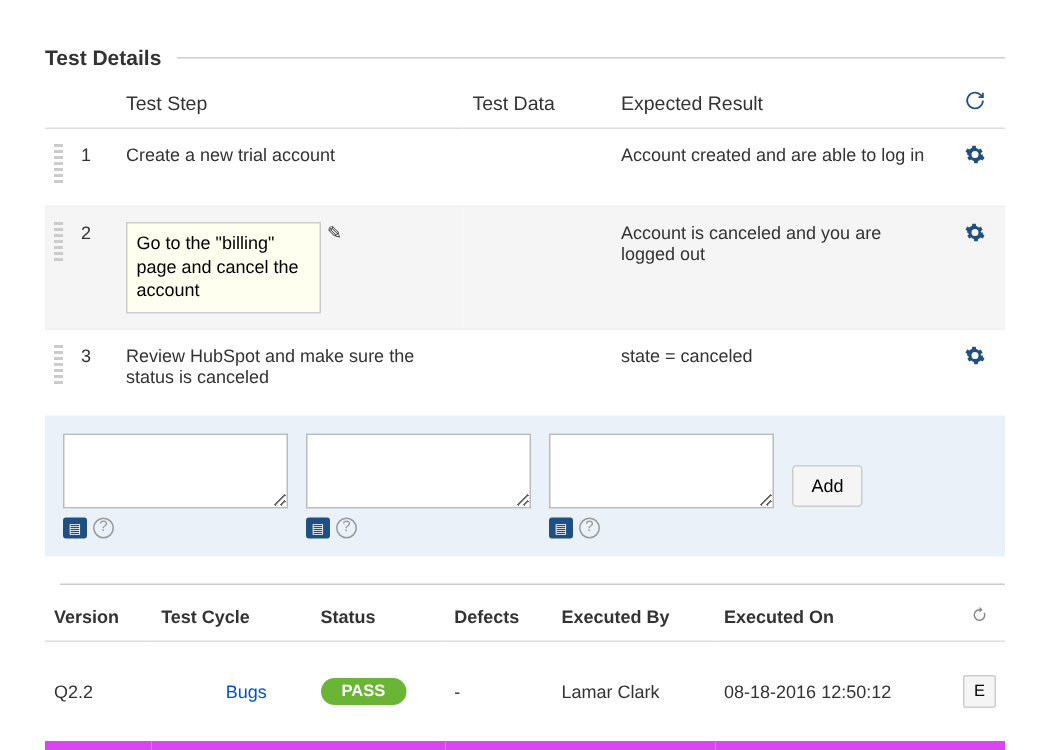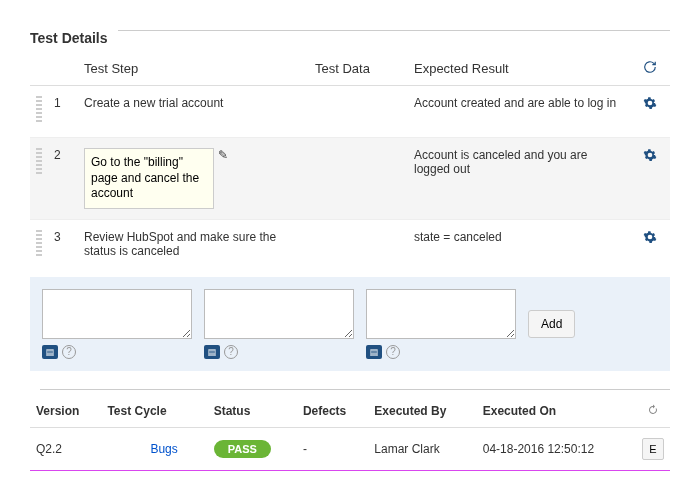--- a/index.html
+++ b/index.html
@@ -1,17 +1,17 @@
 <!DOCTYPE html>
 <html><head>
 <meta charset="utf-8">
 <style>
   * { box-sizing: border-box; margin: 0; padding: 0; }
   body { font-family: Arial, Helvetica, sans-serif; font-size: 12px; color: #333; background: #fff; padding: 20px 30px; width: 700px; }
-  .section-title { font-size: 14px; font-weight: bold; color: #333; display: flex; align-items: flex-start; margin: 10px 0 6px; }
+  .section-title { font-size: 14px; font-weight: bold; color: #333; display: flex; align-items: center; margin: 10px 0 6px; }
   .section-title .line { flex: 1; height: 1px; background: #ccc; margin-left: 10px; }
   .details-table { width: 100%; border-collapse: collapse; }
   .details-table thead th { text-align: left; font-weight: normal; padding: 8px 6px; border-bottom: 1px solid #ddd; font-size: 13px; }
   .details-table thead th:last-child { text-align: center; }
   .drag-col { width: 18px; }
   .num-col { width: 30px; }
   .action-col { width: 40px; text-align: center; }
   .drag-handle { display: inline-block; width: 6px; height: 28px; background: repeating-linear-gradient(to bottom, #ccc 0 2px, transparent 2px 4px); }
   .details-table tbody tr { border-top: 1px solid #eee; }
   .details-table tbody tr.alt { background: #f5f5f5; }
@@ -28,21 +28,21 @@
   .input-col { display: flex; flex-direction: column; }
   .ta { width: 150px; height: 50px; resize: both; border: 1px solid #bbb; font-family: inherit; font-size: 12px; padding: 4px; }
   .add-col { display: flex; align-items: center; }
   .add-btn { background: #f5f5f5; border: 1px solid #ccc; border-radius: 3px; padding: 6px 12px; font-size: 12px; cursor: pointer; }
   .below-icons { display: flex; align-items: center; gap: 4px; margin-top: 6px; }
   .folder-icon { width: 16px; height: 14px; background: #205081; color: #fff; font-size: 9px; display: inline-flex; align-items: center; justify-content: center; border-radius: 2px; }
   .help-icon { width: 14px; height: 14px; border: 1px solid #999; color: #999; border-radius: 50%; display: inline-flex; align-items: center; justify-content: center; font-size: 10px; }
   .exec-table { width: 100%; border-collapse: collapse; margin-top: 4px; }
   .exec-table thead th { text-align: left; font-weight: bold; padding: 8px 6px; border-bottom: 1px solid #ddd; font-size: 12px; }
   .exec-table thead th:last-child { text-align: center; }
-  .exec-table td { padding: 10px 6px; border-bottom: 1px solid #d946ef; font-size: 12px; vertical-align: middle; }
+  .exec-table td { padding: 22px 6px; border-bottom: 7px solid #d946ef; font-size: 12px; vertical-align: middle; }
   .link { color: #0052cc; cursor: pointer; margin-left: 43px; }
   .status-pass { background: #6bb536; color: #fff; font-weight: bold; padding: 3px 14px; border-radius: 10px; font-size: 11px; display: inline-block; }
   .e-btn { border: 1px solid #ccc; background: #f5f5f5; width: 22px; height: 22px; font-size: 11px; cursor: pointer; border-radius: 2px; }
   .refresh-small svg { width: 12px; height: 12px; fill: #888; }
   .num-cell { vertical-align: top; }
 </style>
 </head>
 <body>
 
 <div class="section-title">
@@ -170,17 +170,17 @@
       </th>
     </tr>
   </thead>
   <tbody>
     <tr>
       <td>Q2.2</td>
       <td><span class="link">Bugs</span></td>
       <td><span class="status-pass">PASS</span></td>
       <td>-</td>
       <td>Lamar Clark</td>
-      <td>04-18-2016 12:50:12</td>
+      <td>08-18-2016 12:50:12</td>
       <td><button class="e-btn">E</button></td>
     </tr>
   </tbody>
 </table>
 
 </body></html>

